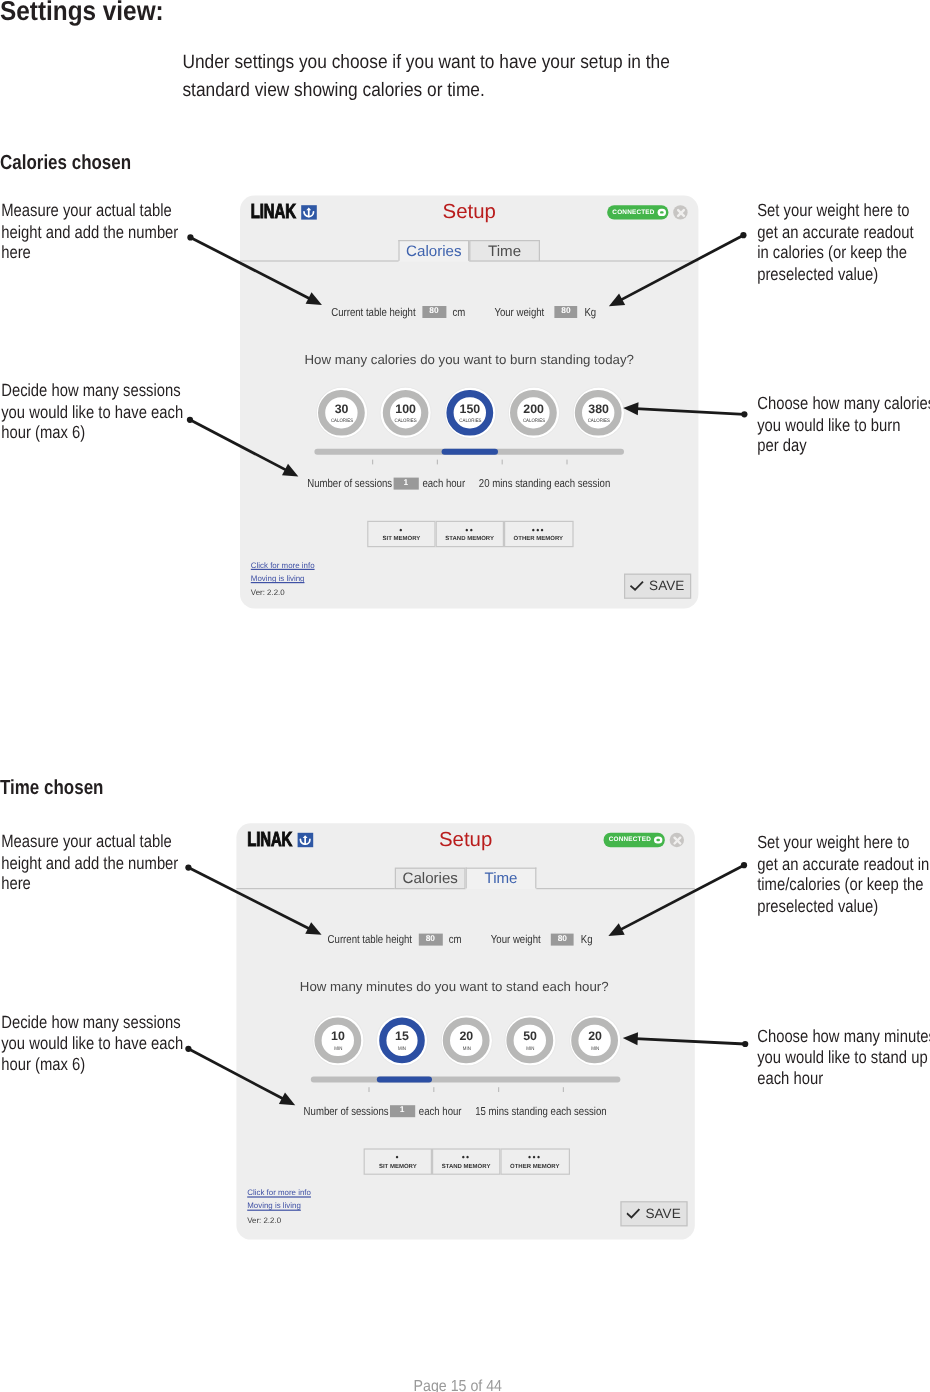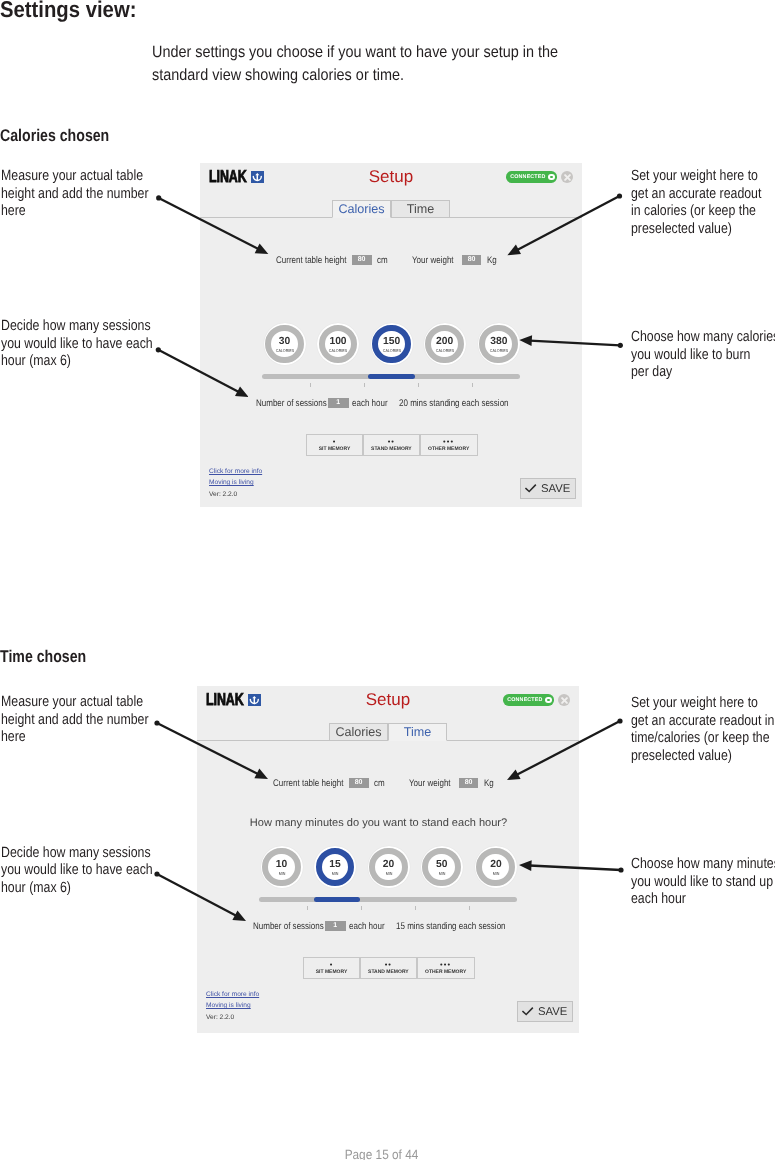--- a/index.html
+++ b/index.html
@@ -18,21 +18,21 @@
   .intro{position:absolute;left:152px;top:41px;width:460px;font-size:16.2px;line-height:23px;color:#231f20;
          transform:scaleX(0.892);transform-origin:left top;}
 
   .sec-head{position:absolute;left:0px;font-size:17px;font-weight:bold;color:#231f20;}
     .annot{position:absolute;font-size:14.75px;line-height:17.6px;color:#231f20;white-space:nowrap;
          transform:scaleX(0.837);transform-origin:left top;}
   .arrows{position:absolute;left:0;top:0;width:775px;height:1160px;pointer-events:none;}
   .footer{position:absolute;left:-6px;width:775px;top:1147px;text-align:center;font-size:13.3px;color:#999;
           transform:scaleX(0.89);transform-origin:center top;}
 
-  .app{position:absolute;background:#eeeeee;color:#231f20;border-radius:0;}
+  .app{position:absolute;background:#eeeeee;color:#231f20;border-radius:12px;}
   .app *{box-sizing:border-box;}
   .brand{position:absolute;display:flex;align-items:center;}
   .brand .word{font-size:17px;font-weight:bold;color:#0d0d0d;line-height:12px;display:inline-block;
                transform:scaleX(0.73);transform-origin:left center;
                -webkit-text-stroke:0.9px #0d0d0d;letter-spacing:-0.1px;}
     .brand .mark{margin-left:-9.6px;width:12.6px;height:12.8px;background:#2f58a5;position:relative;display:block;line-height:0;}
   .app-title{position:absolute;left:0;text-align:center;font-size:17px;color:#b91c1c;line-height:18px;}
   .badge{position:absolute;height:11.3px;border-radius:5.7px;background:#44b54b;color:#fff;
          font-size:5.35px;font-weight:bold;letter-spacing:0.15px;display:flex;align-items:center;
          justify-content:center;padding:0 2.6px 0 4px;}
@@ -110,20 +110,21 @@
   <div class="tabrule" style="left:0;width:132px;top:54px"></div>
   <div class="tabrule" style="left:250px;width:132px;top:54px"></div>
   <div class="fields" style="left:0;top:0;width:382px;height:344px">
         <span class="cn fabs" style="left:75.8px;top:92px">Current table height</span>
         <span class="fld fabs" style="left:151.5px;top:92.3px;width:20.2px">80</span>
         <span class="cn fabs" style="left:177.2px;top:92px">cm</span>
         <span class="cn fabs" style="left:212.4px;top:92px">Your weight</span>
         <span class="fld fabs" style="left:262.1px;top:92.3px;width:19.0px">80</span>
         <span class="cn fabs" style="left:286.5px;top:92px">Kg</span>
       </div>
+  <div class="question" style="left:0;width:382px;top:131px">How many calories do you want to burn standing today?</div>
   <div class="opt" style="left:63.599999999999994px;top:160px;width:42px;height:42px">
         <div class="ring" style="left:1.6px;top:1.6px;right:1.6px;bottom:1.6px;border:6.8px solid #b8b8b7"></div>
         <div class="lab" style="top:13.3px;font-size:10.3px;font-weight:bold;color:#333;line-height:11px"><span>30</span></div>
         <div class="lab" style="top:25.1px;font-size:4.25px;color:#3b3b3b;line-height:6px;transform:scaleX(0.86)"><span>CALORIES</span></div>
       </div>
   <div class="opt" style="left:117px;top:160px;width:42px;height:42px">
         <div class="ring" style="left:1.6px;top:1.6px;right:1.6px;bottom:1.6px;border:6.8px solid #b8b8b7"></div>
         <div class="lab" style="top:13.3px;font-size:10.3px;font-weight:bold;color:#333;line-height:11px"><span>100</span></div>
         <div class="lab" style="top:25.1px;font-size:4.25px;color:#3b3b3b;line-height:6px;transform:scaleX(0.86)"><span>CALORIES</span></div>
       </div>

